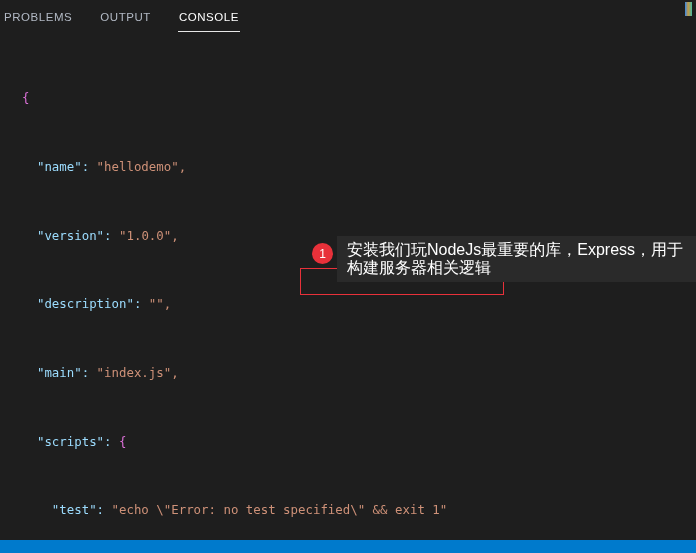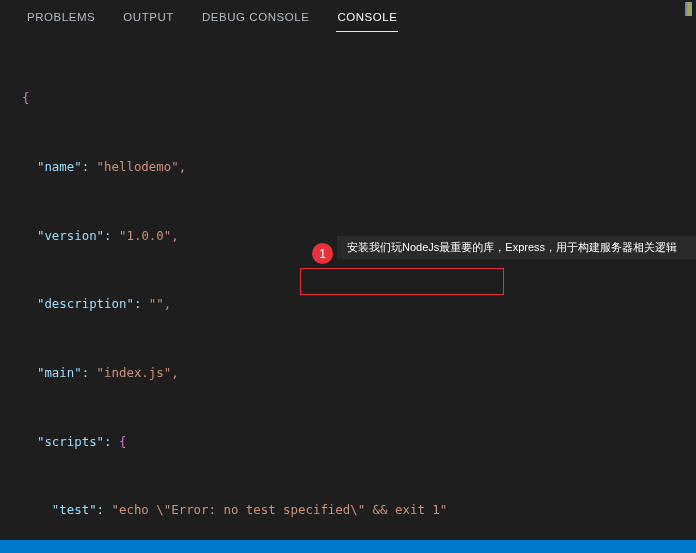--- a/index.html
+++ b/index.html
@@ -16,21 +16,21 @@
     background: #1e1e1e;
   }
 
   
   .tabbar {
     position: absolute; top: 0; left: 0;
     width: 692px; height: 35px;
     background: #1e1e1e;
     display: flex;
     align-items: center;
-    padding-left: 26px;
+    padding-left: 3px;
     gap: 26px;
   }
   .tab {
     font-family: "Liberation Sans", sans-serif;
     font-size: 11.5px;
     letter-spacing: 0.55px;
     color: #b2b9c4;
     padding: 4px 1px 5px 1px;
     position: relative;
     white-space: nowrap;
@@ -85,22 +85,22 @@
     display: flex; align-items: center; justify-content: center;
     z-index: 20;
   }
   .ann-tip {
     position: absolute;
     left: 337px; top: 236px;
     width: 359px;
     background: #2a2a2a;
     color: #ffffff;
     font-family: "Liberation Sans", sans-serif;
-    font-size: 11px;
-    line-height: 13px;
+    font-size: 16px;
+    line-height: 18px;
     padding: 5px 8px 5px 10px;
     z-index: 19;
   }
   .ann-box {
     position: absolute;
     left: 300px; top: 268px;
     width: 204px; height: 27px;
     border: 1px solid #e8313a;
     z-index: 18;
     pointer-events: none;
@@ -125,21 +125,20 @@
   }
 </style>
 </head>
 <body>
 
 <div id="root">
 
   <div class="tabbar">
     <div class="tab">PROBLEMS</div>
     <div class="tab">OUTPUT</div>
-    <div class="tab">DEBUG CONSOLE</div>
     <div class="tab active">CONSOLE</div>
     <div class="corner-sliver"></div>
   </div>
 
   <div class="term">
 
     <div class="ln"><span class="c-brace">{</span></div>
 
     <div class="ln">  <span class="c-key">"name":</span> <span class="c-str">"hellodemo",</span></div>
 

